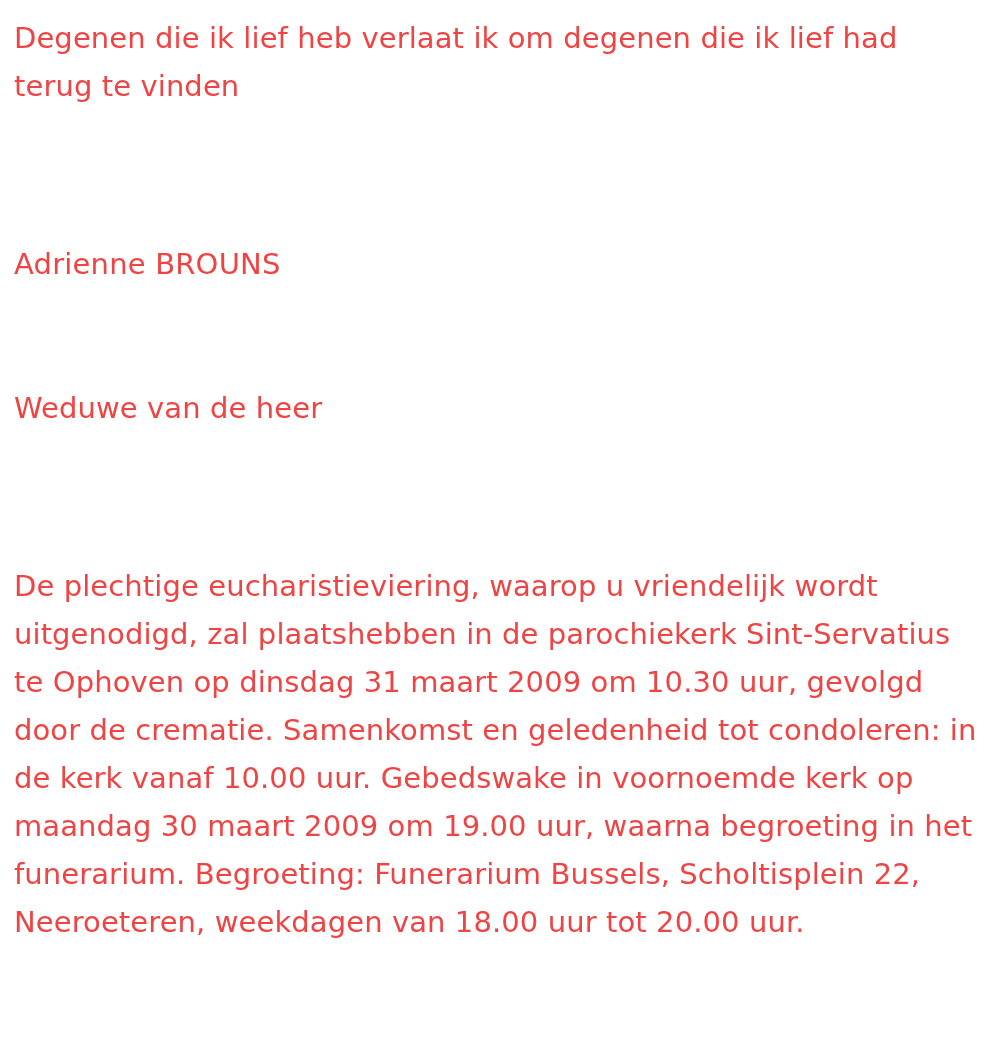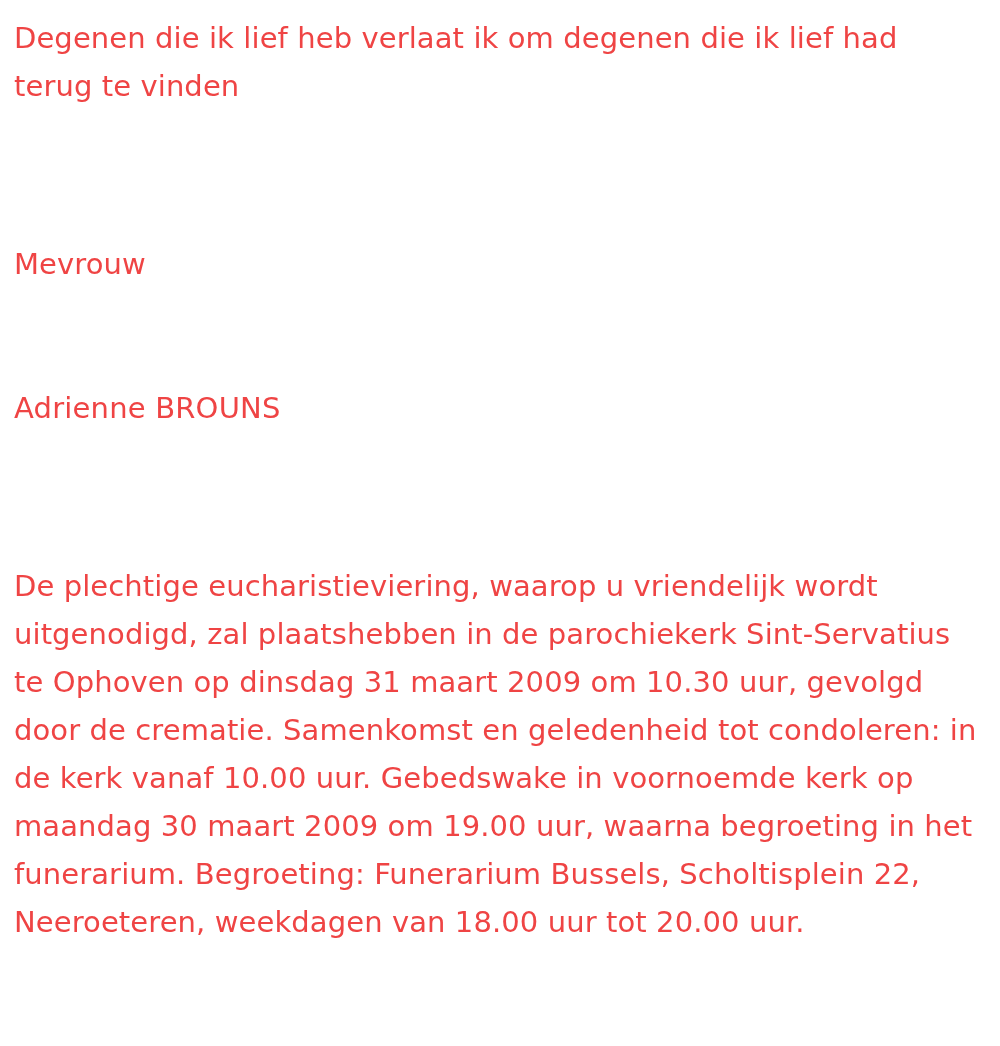--- a/index.html
+++ b/index.html
@@ -64,22 +64,22 @@
   }
 </style>
 </head>
 <body>
 
 <div class="sheet">
 
   <p class="obit-block">Degenen die ik lief heb verlaat ik om degenen die ik lief had terug te vinden</p>
 
   <div class="obit-block tight">
-    <span class="obit-line">Mevrouw</span>
     <span class="obit-line bold">Adrienne BROUNS</span>
+    <span class="obit-line">Weduwe van de heer</span>
   </div>
 
   <span class="spacer-gap"></span>
 
 
   <p class="obit-block">De plechtige eucharistieviering, waarop u vriendelijk wordt uitgenodigd, zal plaatshebben in de parochiekerk Sint-Servatius te Ophoven op dinsdag 31 maart 2009 om 10.30 uur, gevolgd door de crematie. Samenkomst en geledenheid tot condoleren: in de kerk vanaf 10.00 uur. Gebedswake in voornoemde kerk op maandag 30 maart 2009 om 19.00 uur, waarna begroeting in het funerarium. Begroeting: Funerarium Bussels, Scholtisplein 22, Neeroeteren, weekdagen van 18.00 uur tot 20.00 uur.</p>
 
 </div>
 
 </body></html>

